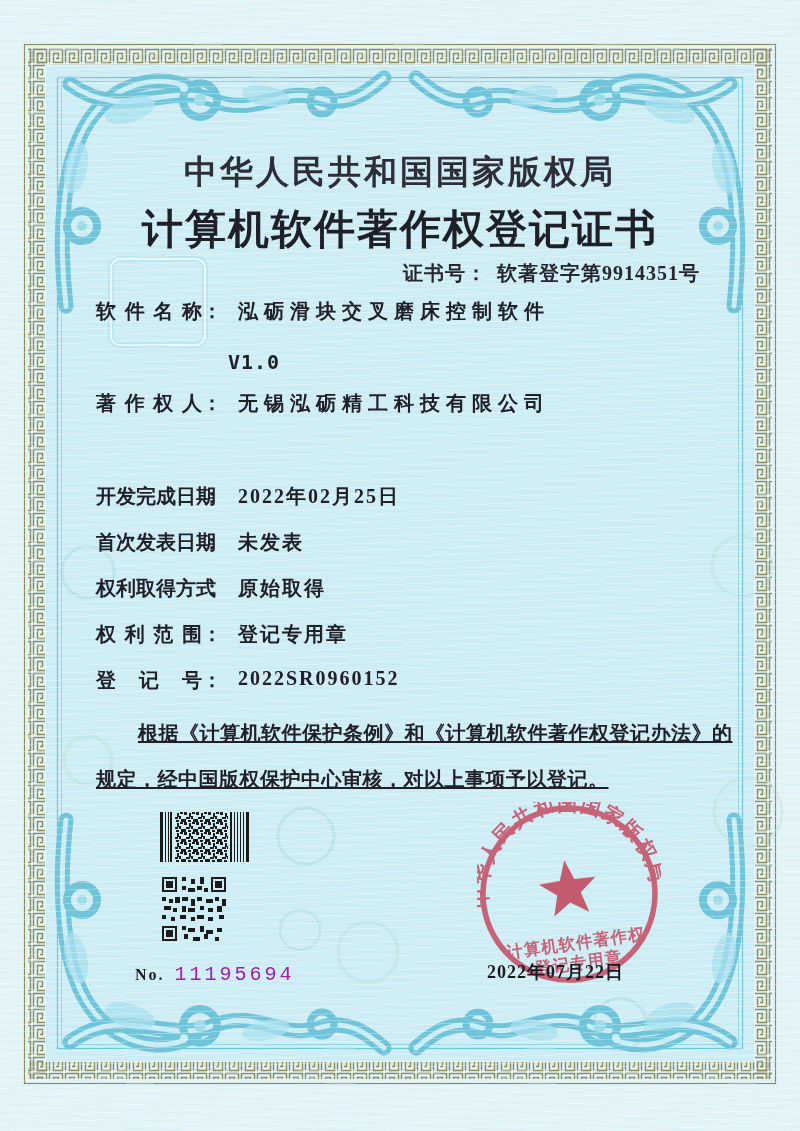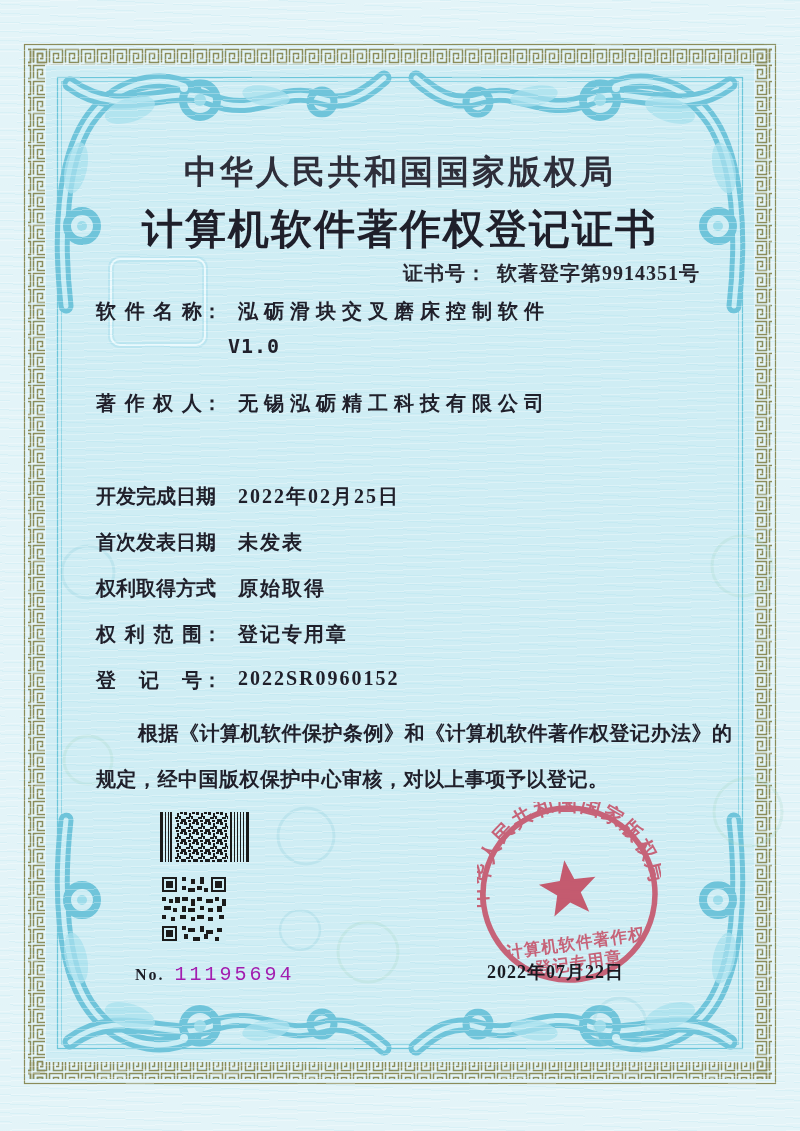--- a/index.html
+++ b/index.html
@@ -26,24 +26,24 @@
   .authority{top:150px;font-size:33px;font-weight:bold;letter-spacing:3px;color:#2e2e3a;}
   .cert-title{top:202px;font-size:41px;font-weight:bold;letter-spacing:2px;color:#1f1f2a;}
   .cert-no{position:absolute;top:260px;right:100px;font-size:20px;font-weight:bold;
     letter-spacing:1px;white-space:nowrap;color:#262630;}
   .cert-no .v{margin-left:10px;}
   .row{position:absolute;left:96px;white-space:nowrap;font-size:20px;font-weight:600;color:#20202b;}
   .lbl{display:inline-block;width:106px;text-align:justify;text-align-last:justify;vertical-align:top;}
   .colon{display:inline-block;vertical-align:top;}
   .val{margin-left:16px;letter-spacing:2px;}
   .val.wide{letter-spacing:6px;}
-  .val2{position:absolute;left:228px;top:334px;font-size:20px;font-weight:600;
+  .val2{position:absolute;left:228px;top:350px;font-size:20px;font-weight:600;
     letter-spacing:1px;color:#20202b;font-family:"DejaVu Sans Mono","Liberation Mono",monospace;}
   .para{position:absolute;white-space:nowrap;font-size:20px;font-weight:600;
-    letter-spacing:0.5px;color:#20202b;}
+    letter-spacing:0.5px;color:#20202b;text-decoration:underline;}
   .para.l1{left:138px;top:720px;}
   .para.l2{left:96px;top:766px;}
   .serial{position:absolute;left:135px;top:963px;white-space:nowrap;}
   .serial .pre{font-size:16px;font-weight:600;color:#1d1d26;letter-spacing:2px;}
   .serial .num{font-size:20px;color:#a21caf;letter-spacing:3px;margin-left:10px;
     font-family:Liberation Mono, monospace;}
   .issue-date{position:absolute;left:487px;top:960px;font-size:18px;font-weight:bold;
     letter-spacing:1px;color:#191920;white-space:nowrap;z-index:6;}
   .seal-svg{position:absolute;left:477px;top:802px;z-index:5;opacity:.9;mix-blend-mode:multiply;}
   .emboss{

